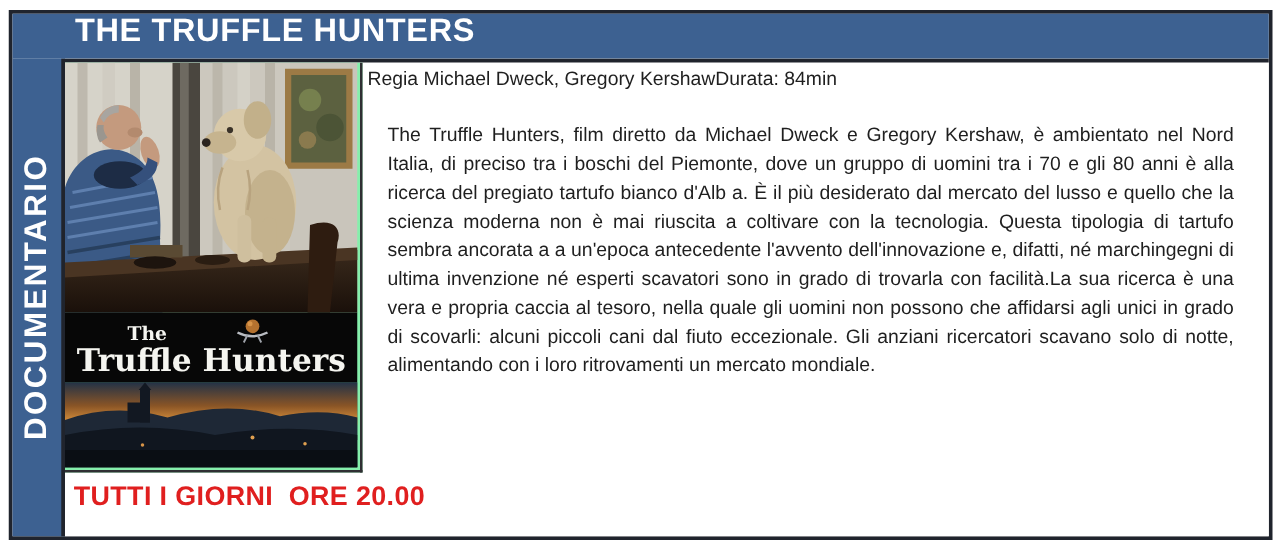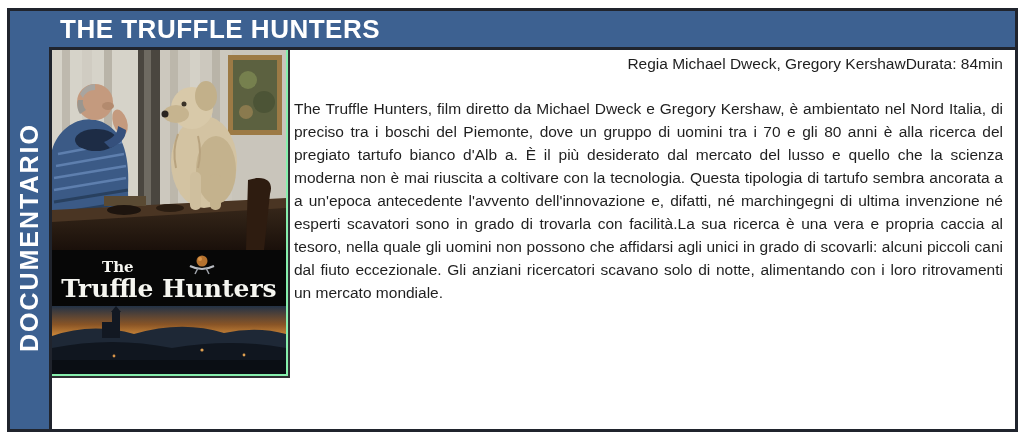--- a/index.html
+++ b/index.html
@@ -1,31 +1,31 @@
 <!DOCTYPE html>
 <html><head>
 <meta charset="utf-8">
 <style>
   html,body{margin:0;padding:0;background:#ffffff;}
   body{width:1024px;height:439px;position:relative;font-family:"Liberation Sans",sans-serif;-webkit-font-smoothing:antialiased;}
   .page{position:absolute;left:7px;top:8px;width:1011px;height:424px;box-sizing:border-box;
         border:3px solid #20242d;background:#ffffff;display:flex;flex-direction:column;}
-  .header{flex:0 0 36px;background:#3d6191;display:flex;align-items:center;padding-left:50px;box-sizing:border-box;}
+  .header{flex:0 0 36px;background:#3d6191;display:flex;padding-left:50px;box-sizing:border-box;}
   .header-title{color:#ffffff;font-weight:bold;font-size:26px;letter-spacing:.5px;line-height:1;}
   .body-row{flex:1;display:flex;min-height:0;}
   .sidebar{flex:0 0 39px;background:#3d6191;border-right:3px solid #20242d;display:flex;align-items:center;justify-content:center;}
   .sidebar-label{writing-mode:vertical-rl;transform:rotate(180deg);color:#ffffff;font-weight:bold;
                  font-size:25px;letter-spacing:2px;white-space:nowrap;}
   .main{flex:1;background:#ffffff;border-top:3px solid #20242d;position:relative;overflow:hidden;}
   .poster{position:absolute;left:0;top:0;width:236px;height:326px;background:#86efac;
           border:2px solid #2f2f33;border-left:none;border-top:none;}
   .poster svg{display:block;}
   .text-block{position:absolute;left:242px;top:2px;right:12px;color:#1f1f1f;}
-  .credits{font-size:15.5px;line-height:23px;margin:0 0 22px 0;text-align:right;}
-  .synopsis{font-size:15.5px;line-height:23px;text-align:justify;margin:0;}
+  .credits{font-size:15.5px;line-height:23px;margin:0 0 22px 0;}
+  .synopsis{font-size:15.5px;line-height:23px;text-align:justify;margin:16px;}
   .schedule{position:absolute;left:7px;top:335px;color:#e01f1f;font-weight:bold;font-size:21.5px;
             letter-spacing:.3px;white-space:pre;}
   .serif-title{font-family:"DejaVu Serif","Liberation Serif",serif;font-weight:bold;}
 </style>
 </head>
 <body>
 
 <div class="page">
 
   <div class="header">
@@ -143,16 +143,17 @@
             <circle cx="62" cy="306" r="1.4" fill="#d89448"></circle>
           </g>
         </svg>
       </div>
 
       <div class="text-block">
         <p class="credits">Regia Michael Dweck, Gregory KershawDurata: 84min</p>
         <p class="synopsis">The Truffle Hunters, film diretto da Michael Dweck e Gregory Kershaw, è ambientato nel Nord Italia, di preciso tra i boschi del Piemonte, dove un gruppo di uomini tra i 70 e gli 80 anni è alla ricerca del pregiato tartufo bianco d'Alb a. È il più desiderato dal mercato del lusso e quello che la scienza moderna non è mai riuscita a coltivare con la tecnologia. Questa tipologia di tartufo sembra ancorata a a un'epoca antecedente l'avvento dell'innovazione e, difatti, né marchingegni di ultima invenzione né esperti scavatori sono in grado di trovarla con facilità.La sua ricerca è una vera e propria caccia al tesoro, nella quale gli uomini non possono che affidarsi agli unici in grado di scovarli: alcuni piccoli cani dal fiuto eccezionale. Gli anziani ricercatori scavano solo di notte, alimentando con i loro ritrovamenti un mercato mondiale.</p>
       </div>
 
+      <div class="schedule">TUTTI I GIORNI  ORE 20.00</div>
 
     </div>
   </div>
 </div>
 
 </body></html>

